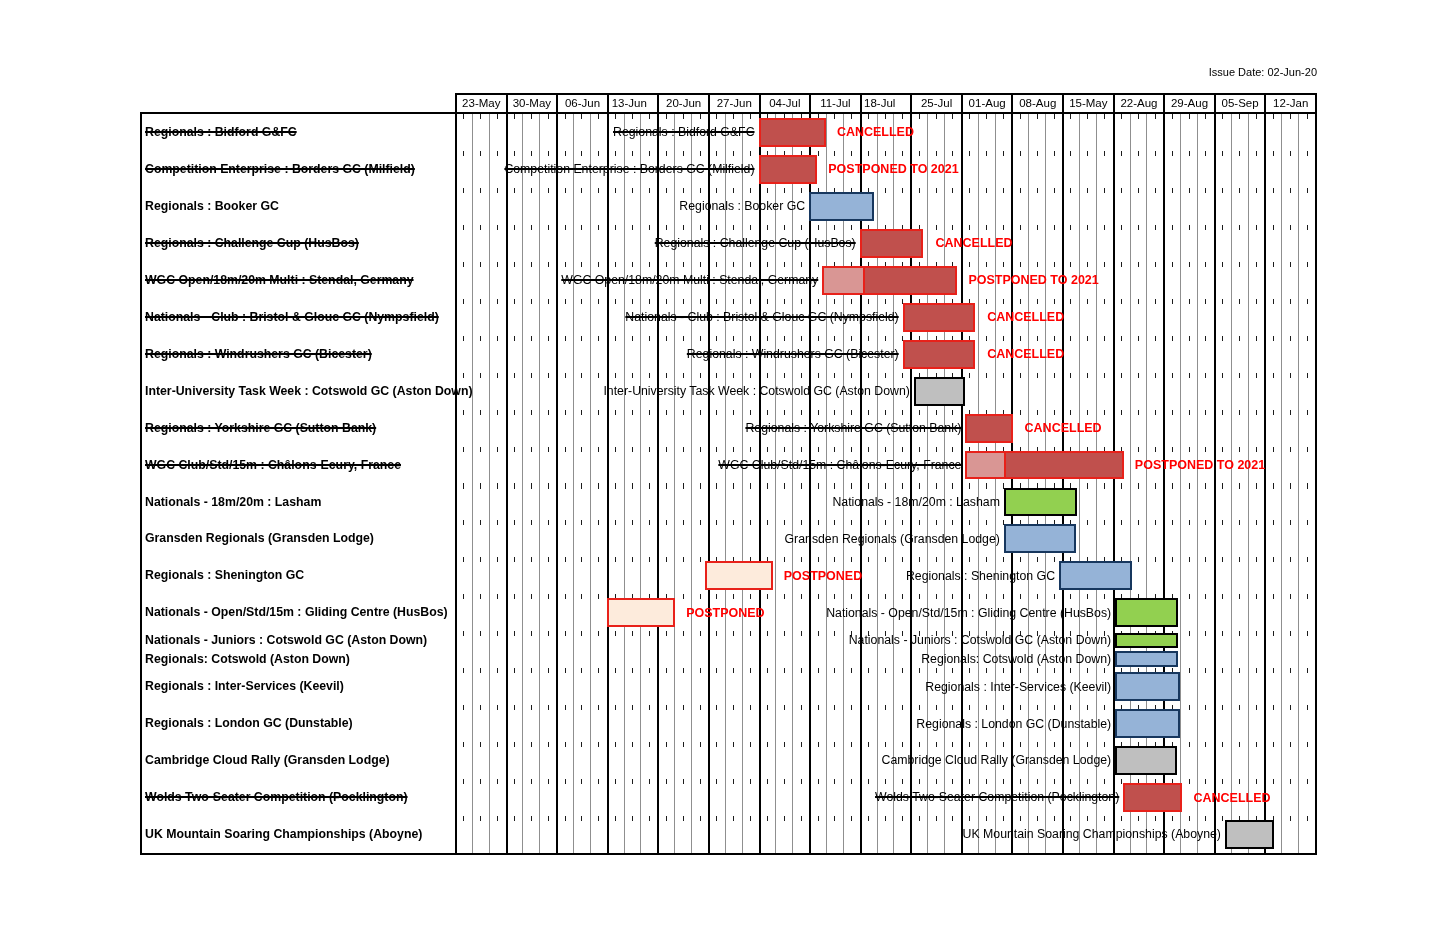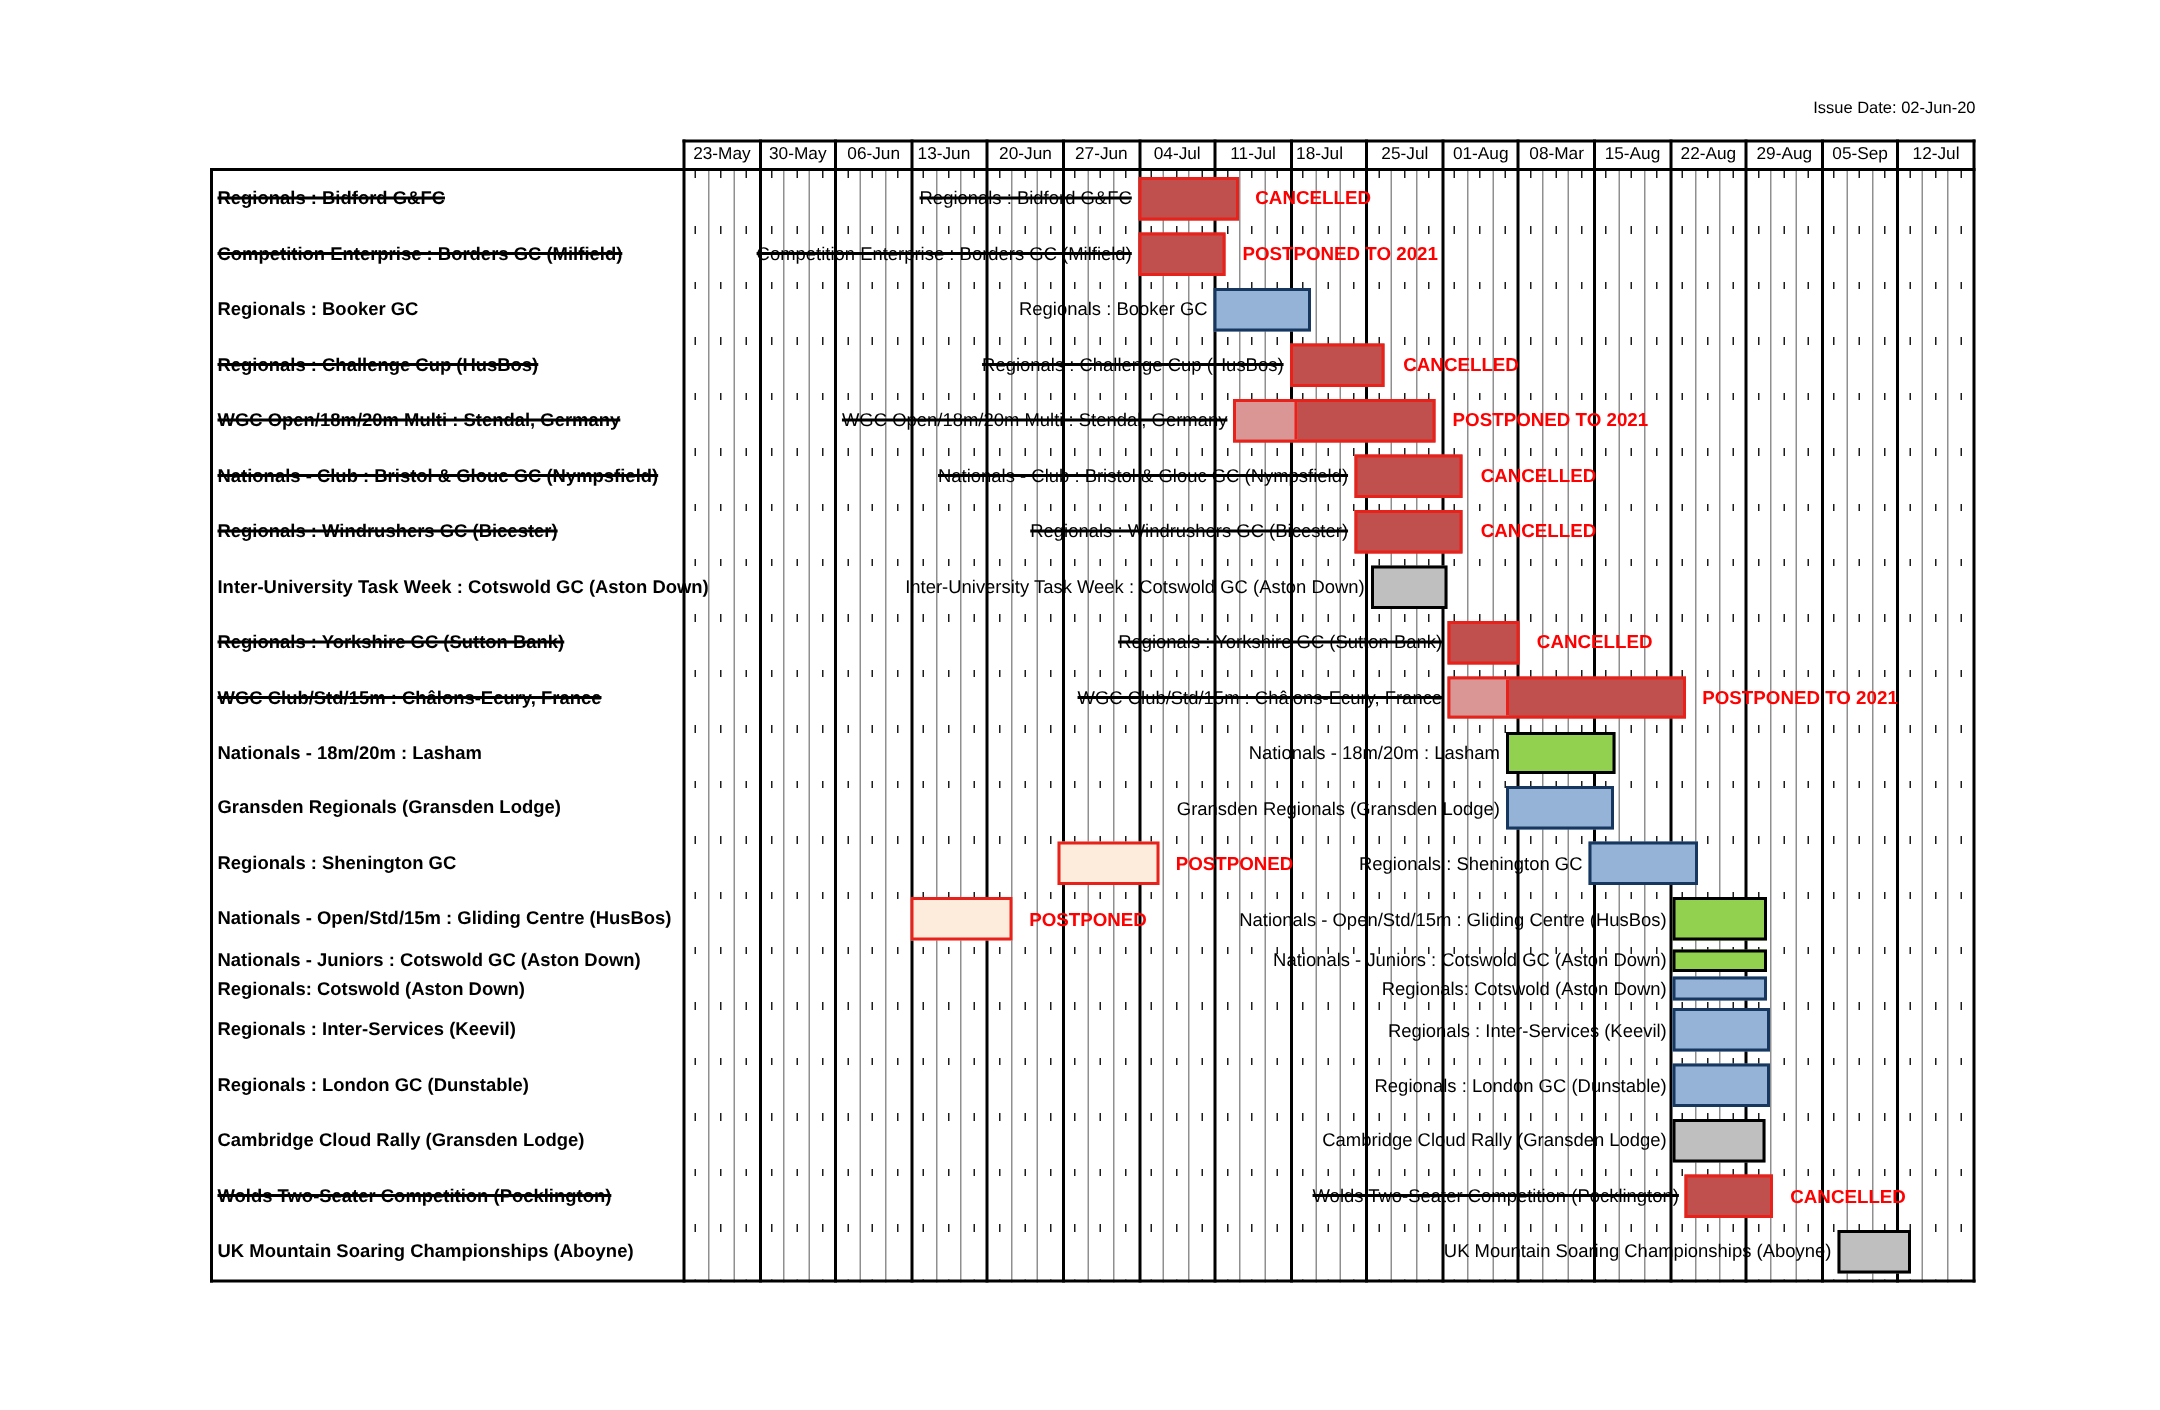--- a/index.html
+++ b/index.html
@@ -151,26 +151,26 @@
         <div class="hcell" style="left: 367.588px; width: 48.5882px;">30-May</div>
         <div class="hcell" style="left: 418.176px; width: 48.5882px;">06-Jun</div>
         <div class="hcell" style="left: 465px; width: 48.5882px;">13-Jun</div>
         <div class="hcell" style="left: 519.353px; width: 48.5882px;">20-Jun</div>
         <div class="hcell" style="left: 569.941px; width: 48.5882px;">27-Jun</div>
         <div class="hcell" style="left: 620.529px; width: 48.5882px;">04-Jul</div>
         <div class="hcell" style="left: 671.118px; width: 48.5882px;">11-Jul</div>
         <div class="hcell" style="left: 721.706px; width: 36px;">18-Jul</div>
         <div class="hcell" style="left: 772.294px; width: 48.5882px;">25-Jul</div>
         <div class="hcell" style="left: 822.882px; width: 48.5882px;">01-Aug</div>
-        <div class="hcell" style="left: 873.471px; width: 48.5882px;">08-Mar</div>
-        <div class="hcell" style="left: 924.059px; width: 48.5882px;">15-Aug</div>
+        <div class="hcell" style="left: 873.471px; width: 48.5882px;">08-Aug</div>
+        <div class="hcell" style="left: 924.059px; width: 48.5882px;">15-May</div>
         <div class="hcell" style="left: 974.647px; width: 48.5882px;">22-Aug</div>
         <div class="hcell" style="left: 1025.24px; width: 48.5882px;">29-Aug</div>
         <div class="hcell" style="left: 1075.82px; width: 48.5882px;">05-Sep</div>
-        <div class="hcell" style="left: 1126.41px; width: 48.5882px;">12-Jul</div>
+        <div class="hcell" style="left: 1126.41px; width: 48.5882px;">12-Jan</div>
       </div>
     <div id="rows-layer">
         <div class="rowlabel struck" style="top: 21px; height: 36.95px;">Regionals : Bidford G&amp;FC</div>
         <div class="chartlabel struck" style="left: 164.529px; width: 450px; top: 21px; height: 36.95px;">Regionals : Bidford G&amp;FC</div>
         <div class="bar bar-red" style="left: 618.529px; width: 67.2824px; top: 25px; height: 28.95px;"></div>
         <div class="status" style="left: 696.882px; top: 21px; height: 36.95px;">CANCELLED</div>
         <div class="rowlabel struck" style="top: 57.95px; height: 36.95px;">Competition Enterprise : Borders GC (Milfield)</div>
         <div class="chartlabel struck" style="left: 164.529px; width: 450px; top: 57.95px; height: 36.95px;">Competition Enterprise : Borders GC (Milfield)</div>
         <div class="bar bar-red" style="left: 618.529px; width: 58.6824px; top: 61.95px; height: 28.95px;"></div>
         <div class="status" style="left: 688.282px; top: 57.95px; height: 36.95px;">POSTPONED TO 2021</div>

